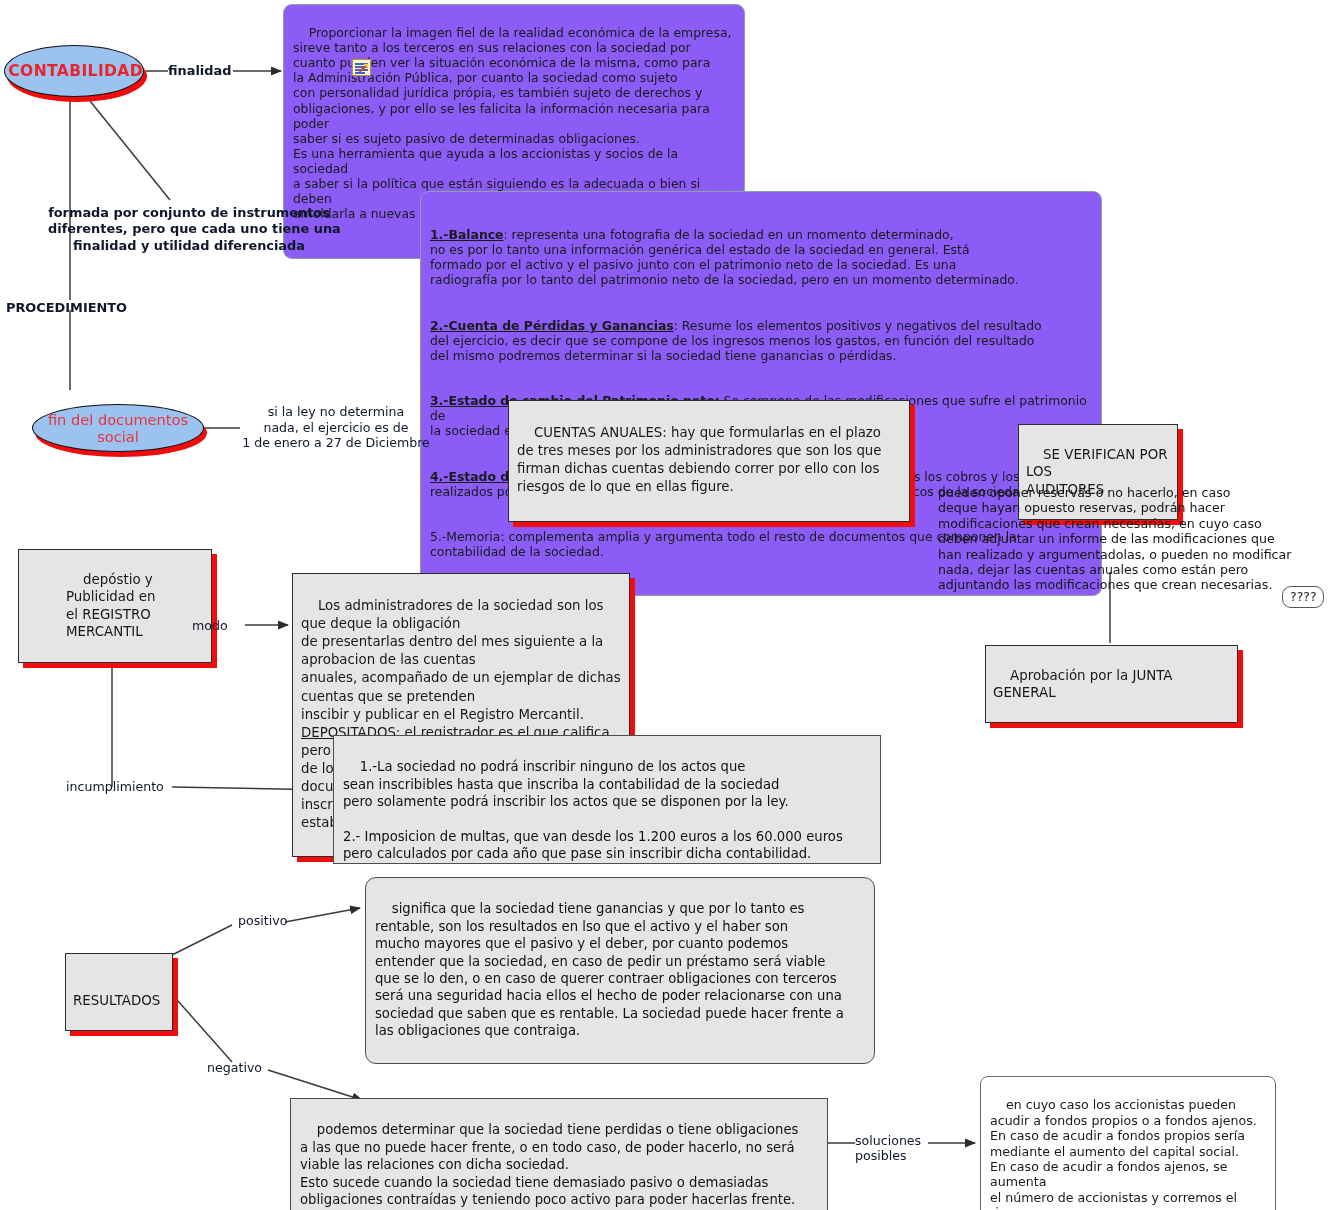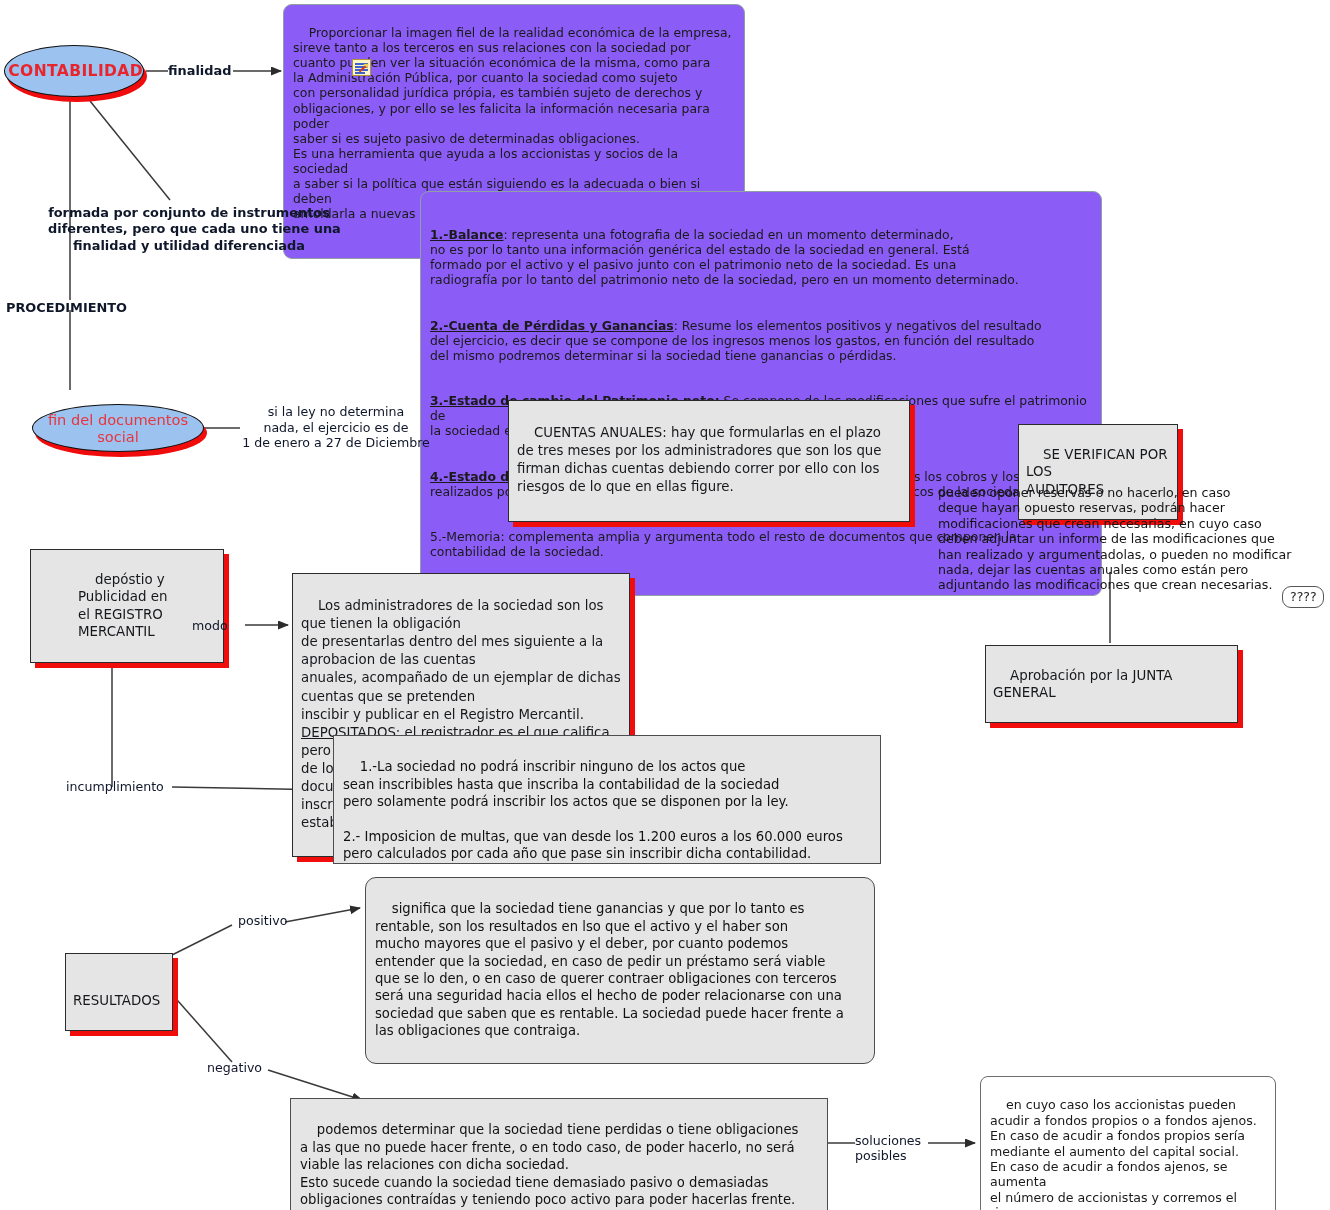--- a/index.html
+++ b/index.html
@@ -304,29 +304,29 @@
 adjuntando las modificaciones que crean necesarias.</div>
 
   <div class="node pill" style="left:1282px; top:586px; width:42px;">
     <span>????</span>
   </div>
 
   <div class="node bluebox" style="left:985px; top:645px; width:253px;">
     <span>Aprobación por la JUNTA GENERAL</span>
   </div>
 
-  <div class="node bluebox" style="left:30px; top:549px; width:194px;padding-left:47px;">
+  <div class="node bluebox" style="left:18px; top:549px; width:194px;padding-left:47px;">
     <span>depóstio y Publicidad en
 el REGISTRO MERCANTIL</span>
   </div>
 
   <div class="linklabel" style="left:192px; top:618px;">modo</div>
 
   <div class="node bluebox big" style="left:292px; top:573px; width:338px;">
-    <span>Los administradores de la sociedad son los que tienen la obligación
+    <span>Los administradores de la sociedad son los que deque la obligación
 de presentarlas dentro del mes siguiente a la aprobacion de las cuentas
 anuales, acompañado de un ejemplar de dichas cuentas que se pretenden
 inscibir y publicar en el Registro Mercantil.
 </span><u>DEPOSITADOS</u><span>: el registrador es el que califica, pero no sobre la veracidad
 de los documentos, solamente sobre si los documentos que se pretenden
 inscribir cumplen con los requisitos establecidos legalmente para ello.</span>
   </div>
 
   <div class="linklabel" style="left:66px; top:779px;">incumplimiento</div>
 

